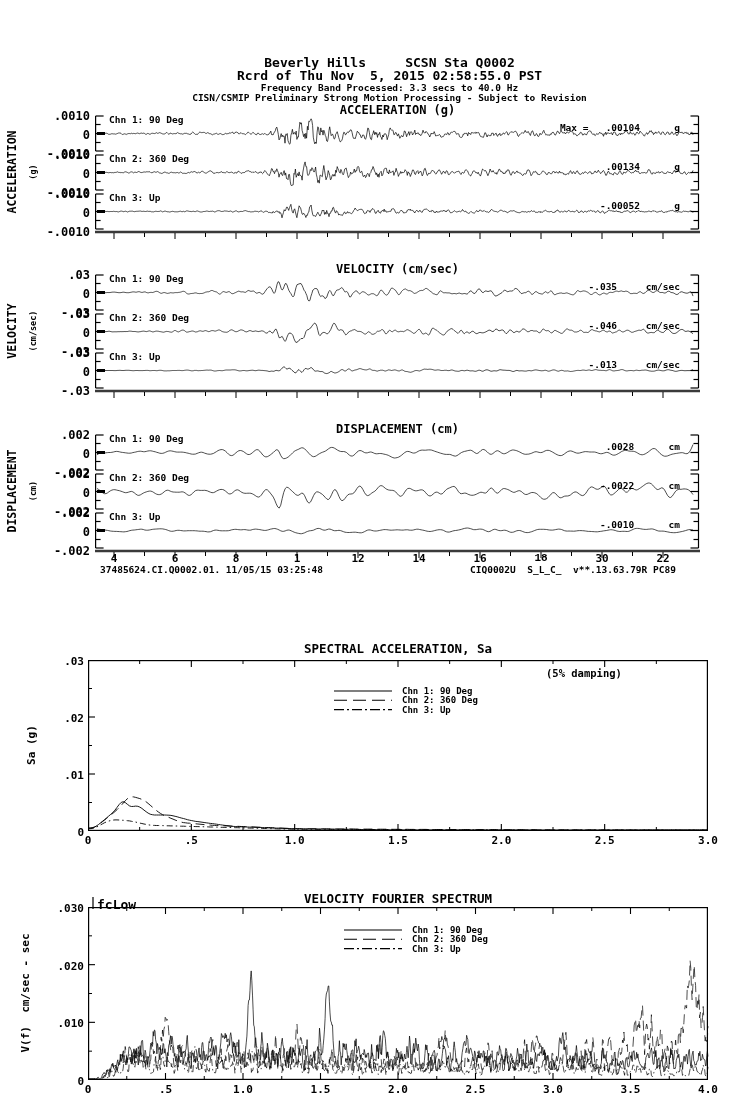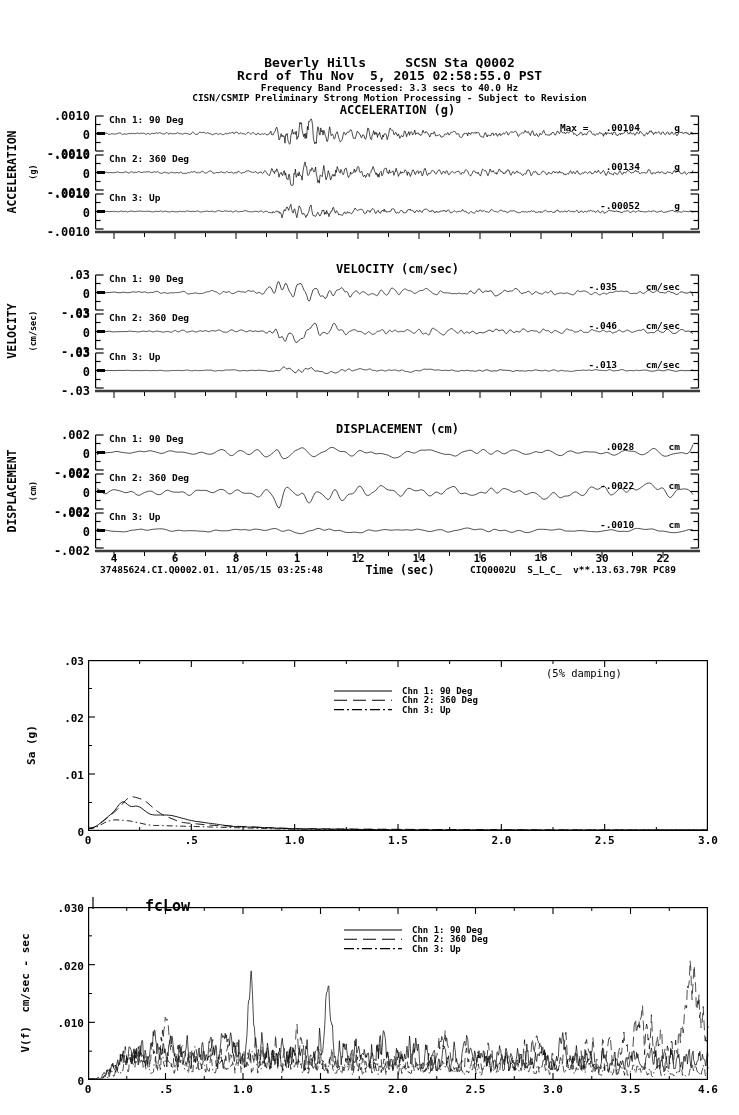--- a/index.html
+++ b/index.html
@@ -11,22 +11,22 @@
   .gtitle{font-size:12px;font-weight:bold;text-align:center;}
   .chn{font-size:9.5px;font-weight:bold;}
   .ytick{font-size:12px;font-weight:bold;text-align:right;}
   .maxlbl{font-size:9.5px;font-weight:bold;text-align:right;}
   .xticklbl{font-size:11px;font-weight:bold;text-align:center;}
   .axlbl{font-size:11.5px;font-weight:bold;text-align:center;}
   .ftr{font-size:9.5px;font-weight:bold;}
   .vlabel{position:absolute;white-space:pre;transform:translate(-50%,-50%) rotate(-90deg);
           font-weight:bold;}
   .legtxt{font-size:9px;font-weight:bold;}
-  .note{font-size:10.5px;font-weight:normal;}
-  .anno{font-size:15px;font-weight:bold;margin-left:48px;}
+  .note{font-size:10.5px;font-weight:bold;}
+  .anno{font-size:13px;font-weight:bold;}
   svg{position:absolute;overflow:visible;}
 </style>
 </head>
 <body>
 
 <div class="page">
 
   <div class="abs hdr1" style="left:20px;top:55px;width:739px;text-align:center;">Beverly Hills     SCSN Sta Q0002</div>
   <div class="abs hdr1" style="left:20px;top:68px;width:739px;text-align:center;">Rcrd of Thu Nov  5, 2015 02:58:55.0 PST</div>
   <div class="abs hdr2" style="left:20px;top:82px;width:739px;text-align:center;">Frequency Band Processed: 3.3 secs to 40.0 Hz</div>
@@ -302,24 +302,24 @@
       <div class="abs xticklbl" style="left: 221px; top: 552px; width: 30px;">8</div>
       <div class="abs xticklbl" style="left: 282px; top: 552px; width: 30px;">1</div>
       <div class="abs xticklbl" style="left: 343px; top: 552px; width: 30px;">12</div>
       <div class="abs xticklbl" style="left: 404px; top: 552px; width: 30px;">14</div>
       <div class="abs xticklbl" style="left: 465px; top: 552px; width: 30px;">16</div>
       <div class="abs xticklbl" style="left: 526px; top: 552px; width: 30px; font-family: Liberation Mono, monospace;">18</div>
       <div class="abs xticklbl" style="left: 587px; top: 552px; width: 30px;">30</div>
       <div class="abs xticklbl" style="left: 648px; top: 552px; width: 30px;">22</div>
     </div>
 
-  <div class="abs axlbl" style="left:95px;top:563px;width:610px;">Time (sec)</div>
   <div class="abs ftr" style="left:100px;top:564px;">37485624.CI.Q0002.01. 11/05/15 03:25:48</div>
   <div class="abs ftr" style="left:470px;top:564px;">CIQ0002U  S_L_C_  v**.13.63.79R PC89</div>
 
+  <div class="abs gtitle" style="left:88px;top:641px;width:620px;font-size:12.5px;">SPECTRAL ACCELERATION, Sa</div>
   <div class="abs note" style="left:546px;top:667px;">(5% damping)</div>
   <div class="vlabel" style="left:31px;top:745px;font-size:11px;">Sa (g)</div>
   <div id="sa-root">
       <svg width="620" height="171" viewBox="0 0 620 171" style="left: 88px; top: 660px;">
         <rect x="0.6" y="0.6" width="618.8" height="169.8" fill="none" stroke="#000000" stroke-width="1.2"></rect>
         <path d="M103.33333333333333 171 V164" stroke="#000000" stroke-width="1.1"></path>
         <path d="M103.33333333333333 0 V7" stroke="#000000" stroke-width="1.1"></path>
         <path d="M206.66666666666666 171 V164" stroke="#000000" stroke-width="1.1"></path>
         <path d="M206.66666666666666 0 V7" stroke="#000000" stroke-width="1.1"></path>
         <path d="M310 171 V164" stroke="#000000" stroke-width="1.1"></path>
@@ -363,20 +363,21 @@
       <svg width="62" height="28" viewBox="0 0 62 28" style="left: 332px; top: 687px;">
         <path d="M2 4 H60" stroke="#000000" stroke-width="1.1" fill="none" stroke-dasharray=""></path>
         <path d="M2 13.3 H60" stroke="#000000" stroke-width="1.1" fill="none" stroke-dasharray="13,6"></path>
         <path d="M2 22.6 H60" stroke="#000000" stroke-width="1.1" fill="none" stroke-dasharray="10,3,2,3"></path>
       </svg>
       <div class="abs legtxt" style="left: 402px; top: 686px;">Chn 1: 90 Deg</div>
       <div class="abs legtxt" style="left: 402px; top: 695.3px;">Chn 2: 360 Deg</div>
       <div class="abs legtxt" style="left: 402px; top: 704.6px;">Chn 3: Up</div>
     </div>
 
+  <div class="abs gtitle" style="left:88px;top:891px;width:620px;font-size:12.5px;">VELOCITY FOURIER SPECTRUM</div>
   <div class="abs anno" style="left:97px;top:897px;">fcLow</div>
   <div class="vlabel" style="left:25px;top:993px;font-size:11px;">V(f)  cm/sec - sec</div>
   <div id="fourier-root">
       <svg width="620" height="173" viewBox="0 0 620 173" style="left: 88px; top: 907px;">
         <rect x="0.6" y="0.6" width="618.8" height="171.8" fill="none" stroke="#000000" stroke-width="1.2"></rect>
         <path d="M77.5 173 V166" stroke="#000000" stroke-width="1.1"></path>
         <path d="M77.5 0 V7" stroke="#000000" stroke-width="1.1"></path>
         <path d="M155 173 V166" stroke="#000000" stroke-width="1.1"></path>
         <path d="M155 0 V7" stroke="#000000" stroke-width="1.1"></path>
         <path d="M232.5 173 V166" stroke="#000000" stroke-width="1.1"></path>
@@ -416,21 +417,21 @@
         <path d="M0.0 172.0L0.7 172.0L1.4 172.0L2.1 172.0L2.8 172.0L3.4 172.0L4.1 172.0L4.8 172.0L5.5 172.0L6.2 171.8L6.9 171.2L7.6 171.1L8.3 171.4L9.0 171.4L9.7 170.9L10.3 170.5L11.0 170.2L11.7 170.5L12.4 170.9L13.1 171.7L13.8 171.9L14.5 170.9L15.2 169.4L15.9 169.3L16.6 168.0L17.2 169.2L17.9 168.9L18.6 170.7L19.3 170.6L20.0 170.6L20.7 168.5L21.4 164.8L22.1 161.4L22.8 160.7L23.4 162.1L24.1 165.0L24.8 167.5L25.5 169.3L26.2 168.9L26.9 166.6L27.6 160.4L28.3 158.5L29.0 158.6L29.7 164.7L30.3 165.4L31.0 167.1L31.7 166.4L32.4 166.6L33.1 164.6L33.8 164.9L34.5 165.2L35.2 161.2L35.9 154.1L36.6 154.7L37.2 154.0L37.9 158.0L38.6 149.3L39.3 155.6L40.0 148.2L40.7 148.3L41.4 147.9L42.1 148.4L42.8 155.0L43.4 146.0L44.1 153.2L44.8 152.9L45.5 159.3L46.2 158.9L46.9 160.2L47.6 154.3L48.3 156.6L49.0 145.5L49.7 149.4L50.3 139.7L51.0 149.5L51.7 154.5L52.4 156.8L53.1 150.6L53.8 147.6L54.5 148.6L55.2 149.1L55.9 151.9L56.6 155.0L57.2 159.4L57.9 149.6L58.6 153.3L59.3 155.4L60.0 161.6L60.7 161.0L61.4 162.3L62.1 166.0L62.8 166.4L63.4 166.1L64.1 166.0L64.8 165.3L65.5 164.7L66.2 155.4L66.9 154.9L67.6 149.4L68.3 158.9L69.0 158.0L69.7 164.0L70.3 157.4L71.0 158.4L71.7 157.6L72.4 164.1L73.1 153.4L73.8 143.8L74.5 141.7L75.2 152.5L75.9 157.4L76.6 159.5L77.2 153.1L77.9 152.0L78.6 151.3L79.3 150.2L80.0 155.0L80.7 152.9L81.4 155.4L82.1 156.0L82.8 154.6L83.4 159.8L84.1 156.5L84.8 160.9L85.5 161.6L86.2 166.4L86.9 164.0L87.6 156.3L88.3 156.5L89.0 158.2L89.7 163.4L90.3 152.0L91.0 147.1L91.7 139.9L92.4 140.5L93.1 146.1L93.8 151.6L94.5 157.3L95.2 156.7L95.9 157.7L96.6 162.2L97.2 157.7L97.9 156.1L98.6 156.6L99.3 161.8L100.0 166.4L100.7 164.5L101.4 154.7L102.1 145.3L102.8 146.9L103.4 156.4L104.1 166.1L104.8 166.4L105.5 156.2L106.2 150.5L106.9 139.4L107.6 142.7L108.3 142.6L109.0 148.8L109.7 155.2L110.3 159.6L111.0 164.5L111.7 162.8L112.4 161.0L113.1 159.4L113.8 157.1L114.5 157.6L115.2 154.1L115.9 157.3L116.6 158.3L117.2 163.7L117.9 165.2L118.6 158.6L119.3 151.3L120.0 151.3L120.7 149.1L121.4 151.5L122.1 141.5L122.8 144.4L123.4 149.4L124.1 157.6L124.8 163.9L125.5 163.4L126.2 165.1L126.9 166.1L127.6 165.7L128.3 161.2L129.0 160.2L129.7 153.2L130.3 155.1L131.0 156.3L131.7 156.2L132.4 155.7L133.1 148.5L133.8 154.8L134.5 152.9L135.2 158.5L135.9 158.1L136.6 159.9L137.2 162.3L137.9 161.6L138.6 162.6L139.3 159.9L140.0 162.2L140.7 160.1L141.4 160.2L142.1 160.2L142.8 159.1L143.4 157.9L144.1 158.5L144.8 154.0L145.5 157.4L146.2 156.9L146.9 166.2L147.6 159.1L148.3 156.1L149.0 151.9L149.7 159.3L150.3 157.5L151.0 152.7L151.7 151.9L152.4 155.9L153.1 165.6L153.8 160.1L154.5 154.1L155.2 150.7L155.9 152.1L156.6 157.1L157.2 158.8L157.9 159.5L158.6 152.7L159.3 151.6L160.0 145.8L160.7 151.4L161.4 150.3L162.1 155.4L162.8 147.6L163.4 146.0L164.1 144.4L164.8 150.2L165.5 153.4L166.2 151.8L166.9 151.5L167.6 145.8L168.3 153.3L169.0 158.4L169.7 166.1L170.3 163.4L171.0 155.8L171.7 154.3L172.4 156.6L173.1 162.1L173.8 158.6L174.5 154.4L175.2 153.9L175.9 157.1L176.6 156.4L177.2 159.6L177.9 158.5L178.6 161.1L179.3 155.6L180.0 156.9L180.7 150.5L181.4 155.1L182.1 155.4L182.8 158.5L183.4 151.2L184.1 143.6L184.8 148.0L185.5 151.7L186.2 152.7L186.9 154.0L187.6 150.7L188.3 153.2L189.0 153.8L189.7 159.7L190.3 157.5L191.0 156.9L191.7 158.9L192.4 158.1L193.1 158.4L193.8 157.3L194.5 163.2L195.2 163.6L195.9 157.7L196.6 153.9L197.2 153.1L197.9 158.8L198.6 161.3L199.3 156.8L200.0 155.0L200.7 150.6L201.4 156.0L202.1 155.1L202.8 162.4L203.4 159.6L204.1 154.6L204.8 155.5L205.5 152.2L206.2 161.4L206.9 158.7L207.6 155.7L208.3 155.6L209.0 154.8L209.7 160.3L210.3 152.6L211.0 156.7L211.7 154.4L212.4 157.9L213.1 156.4L213.8 162.0L214.5 166.4L215.2 166.3L215.9 164.1L216.6 161.6L217.2 163.0L217.9 159.7L218.6 161.0L219.3 160.7L220.0 166.3L220.7 165.9L221.4 160.0L222.1 157.0L222.8 153.2L223.4 151.5L224.1 154.5L224.8 152.1L225.5 152.1L226.2 146.5L226.9 149.7L227.6 157.7L228.3 161.4L229.0 163.4L229.7 162.1L230.3 155.2L231.0 149.5L231.7 141.9L232.4 144.9L233.1 152.9L233.8 159.3L234.5 162.0L235.2 153.4L235.9 156.2L236.6 155.8L237.2 160.2L237.9 156.1L238.6 158.6L239.3 162.5L240.0 166.4L240.7 158.5L241.4 156.1L242.1 150.4L242.8 151.3L243.4 150.1L244.1 156.1L244.8 162.2L245.5 163.5L246.2 163.1L246.9 165.1L247.6 167.5L248.3 167.9L249.0 163.7L249.7 162.8L250.3 162.6L251.0 162.7L251.7 161.1L252.4 161.3L253.1 165.4L253.8 167.1L254.5 163.3L255.2 160.3L255.9 161.3L256.6 157.8L257.2 157.0L257.9 151.7L258.6 157.8L259.3 159.3L260.0 163.3L260.7 162.0L261.4 156.2L262.1 153.0L262.8 153.9L263.4 162.1L264.1 166.6L264.8 168.3L265.5 164.5L266.2 160.4L266.9 155.1L267.6 153.6L268.3 152.3L269.0 157.3L269.7 160.1L270.3 165.6L271.0 157.2L271.7 152.4L272.4 147.9L273.1 156.5L273.8 163.6L274.5 167.9L275.2 168.1L275.9 163.7L276.6 163.5L277.2 160.8L277.9 165.3L278.6 159.6L279.3 158.8L280.0 158.8L280.7 159.4L281.4 157.0L282.1 152.2L282.8 157.1L283.4 162.8L284.1 167.6L284.8 161.6L285.5 160.4L286.2 153.6L286.9 160.2L287.6 159.2L288.3 163.3L289.0 163.3L289.7 164.9L290.3 167.5L291.0 159.4L291.7 160.1L292.4 157.3L293.1 165.6L293.8 162.4L294.5 164.2L295.2 156.9L295.9 151.9L296.6 152.8L297.2 159.9L297.9 168.1L298.6 163.3L299.3 155.8L300.0 152.4L300.7 149.6L301.4 156.1L302.1 159.2L302.8 160.2L303.4 160.2L304.1 157.1L304.8 163.8L305.5 158.4L306.2 156.3L306.9 156.3L307.6 154.8L308.3 157.5L309.0 157.6L309.7 165.7L310.3 168.5L311.0 163.7L311.7 157.8L312.4 157.6L313.1 162.0L313.8 166.5L314.5 162.4L315.2 159.0L315.9 157.7L316.6 158.5L317.2 162.3L317.9 161.7L318.6 161.7L319.3 161.6L320.0 163.8L320.7 167.3L321.4 165.1L322.1 166.3L322.8 166.5L323.4 166.2L324.1 159.8L324.8 156.4L325.5 158.9L326.2 163.5L326.9 160.4L327.6 156.0L328.3 155.4L329.0 159.2L329.7 156.1L330.3 158.4L331.0 157.4L331.7 159.6L332.4 159.8L333.1 156.9L333.8 161.4L334.5 161.1L335.2 166.5L335.9 163.8L336.6 163.7L337.2 164.4L337.9 162.0L338.6 159.3L339.3 154.4L340.0 159.7L340.7 162.7L341.4 166.8L342.1 167.3L342.8 162.7L343.4 163.9L344.1 160.2L344.8 164.4L345.5 156.7L346.2 155.3L346.9 153.4L347.6 159.5L348.3 163.6L349.0 163.0L349.7 164.7L350.3 160.6L351.0 163.1L351.7 158.2L352.4 163.3L353.1 159.6L353.8 158.4L354.5 153.9L355.2 157.7L355.9 155.9L356.6 159.8L357.2 160.2L357.9 159.7L358.6 158.3L359.3 152.9L360.0 161.2L360.7 161.3L361.4 166.5L362.1 163.7L362.8 165.6L363.4 161.8L364.1 163.9L364.8 163.6L365.5 165.5L366.2 166.0L366.9 164.5L367.6 161.8L368.3 162.0L369.0 160.3L369.7 164.6L370.3 163.9L371.0 163.1L371.7 159.3L372.4 158.2L373.1 159.6L373.8 163.9L374.5 163.8L375.2 166.9L375.9 165.7L376.6 167.5L377.2 165.5L377.9 165.7L378.6 163.9L379.3 164.2L380.0 164.4L380.7 166.1L381.4 163.9L382.1 160.2L382.8 159.8L383.4 162.0L384.1 162.9L384.8 162.0L385.5 156.0L386.2 155.1L386.9 155.9L387.6 163.6L388.3 166.6L389.0 162.8L389.7 161.1L390.3 156.9L391.0 161.3L391.7 162.9L392.4 168.7L393.1 167.5L393.8 167.4L394.5 162.5L395.2 160.3L395.9 159.4L396.6 159.1L397.2 159.8L397.9 160.6L398.6 157.6L399.3 154.5L400.0 154.7L400.7 154.7L401.4 160.5L402.1 159.6L402.8 165.4L403.4 161.7L404.1 161.6L404.8 162.0L405.5 163.5L406.2 161.7L406.9 160.6L407.6 160.6L408.3 157.6L409.0 158.7L409.7 160.3L410.3 165.0L411.0 165.3L411.7 163.5L412.4 157.6L413.1 152.9L413.8 147.6L414.5 152.1L415.2 155.0L415.9 157.3L416.6 154.9L417.2 149.1L417.9 151.5L418.6 151.2L419.3 151.9L420.0 148.0L420.7 148.0L421.4 153.5L422.1 156.0L422.8 157.3L423.4 155.9L424.1 158.4L424.8 160.9L425.5 161.3L426.2 160.1L426.9 160.8L427.6 164.5L428.3 162.0L429.0 156.0L429.7 156.3L430.3 161.3L431.0 164.2L431.7 161.2L432.4 161.1L433.1 163.7L433.8 160.4L434.5 154.9L435.2 152.0L435.9 157.4L436.6 163.5L437.2 163.1L437.9 157.3L438.6 155.8L439.3 158.4L440.0 164.0L440.7 165.1L441.4 162.5L442.1 161.6L442.8 154.6L443.4 154.9L444.1 151.4L444.8 158.8L445.5 162.7L446.2 166.4L446.9 166.4L447.6 166.5L448.3 166.5L449.0 159.8L449.7 157.9L450.3 158.9L451.0 165.3L451.7 159.6L452.4 160.7L453.1 159.9L453.8 160.2L454.5 157.4L455.2 151.8L455.9 155.9L456.6 157.5L457.2 162.0L457.9 164.9L458.6 163.6L459.3 161.0L460.0 161.7L460.7 163.1L461.4 167.6L462.1 166.6L462.8 165.2L463.4 161.9L464.1 155.6L464.8 150.8L465.5 151.6L466.2 157.9L466.9 160.4L467.6 162.3L468.3 160.2L469.0 165.0L469.7 162.2L470.3 162.9L471.0 158.5L471.7 158.1L472.4 156.1L473.1 156.5L473.8 155.6L474.5 155.8L475.2 159.8L475.9 164.1L476.6 166.2L477.2 166.1L477.9 161.8L478.6 159.1L479.3 153.9L480.0 157.0L480.7 161.8L481.4 162.8L482.1 162.8L482.8 158.5L483.4 158.5L484.1 153.0L484.8 156.7L485.5 160.1L486.2 167.0L486.9 165.8L487.6 163.8L488.3 160.4L489.0 162.3L489.7 164.4L490.3 161.9L491.0 160.4L491.7 158.3L492.4 161.2L493.1 162.7L493.8 163.6L494.5 164.7L495.2 158.1L495.9 160.4L496.6 159.6L497.2 166.1L497.9 158.5L498.6 155.2L499.3 152.0L500.0 153.5L500.7 157.3L501.4 156.0L502.1 158.3L502.8 158.7L503.4 163.2L504.1 166.6L504.8 164.7L505.5 159.2L506.2 156.1L506.9 159.8L507.6 162.3L508.3 159.9L509.0 157.1L509.7 160.2L510.3 164.8L511.0 167.6L511.7 167.1L512.4 167.8L513.1 167.9L513.8 168.4L514.5 164.5L515.2 162.8L515.9 159.9L516.6 163.8L517.2 159.7L517.9 158.4L518.6 158.4L519.3 161.1L520.0 164.1L520.7 164.1L521.4 161.0L522.1 162.3L522.8 162.9L523.4 168.2L524.1 168.1L524.8 165.8L525.5 165.7L526.2 158.7L526.9 159.6L527.6 160.6L528.3 166.9L529.0 167.8L529.7 165.7L530.3 159.7L531.0 156.7L531.7 158.2L532.4 158.8L533.1 162.2L533.8 160.5L534.5 163.1L535.2 163.3L535.9 165.1L536.6 168.3L537.2 161.1L537.9 161.2L538.6 161.1L539.3 168.2L540.0 168.2L540.7 167.9L541.4 167.4L542.1 164.9L542.8 164.0L543.4 164.7L544.1 162.9L544.8 158.5L545.5 157.8L546.2 159.3L546.9 165.4L547.6 165.9L548.3 163.4L549.0 158.5L549.7 157.4L550.3 163.1L551.0 162.0L551.7 161.9L552.4 161.6L553.1 165.4L553.8 162.6L554.5 161.8L555.2 164.1L555.9 161.3L556.6 159.4L557.2 156.3L557.9 162.9L558.6 165.5L559.3 168.1L560.0 166.7L560.7 167.1L561.4 161.7L562.1 162.4L562.8 162.4L563.4 168.4L564.1 169.5L564.8 169.4L565.5 167.9L566.2 163.4L566.9 163.5L567.6 162.2L568.3 161.4L569.0 159.7L569.7 160.4L570.3 159.4L571.0 156.7L571.7 158.0L572.4 164.1L573.1 168.7L573.8 168.6L574.5 168.2L575.2 168.1L575.9 168.0L576.6 168.3L577.2 162.6L577.9 160.4L578.6 159.1L579.3 163.6L580.0 163.7L580.7 165.1L581.4 164.6L582.1 167.3L582.8 167.0L583.4 167.1L584.1 167.0L584.8 167.2L585.5 168.7L586.2 168.9L586.9 167.6L587.6 166.9L588.3 166.8L589.0 163.2L589.7 164.2L590.3 164.6L591.0 165.2L591.7 164.0L592.4 157.6L593.1 161.9L593.8 163.1L594.5 168.4L595.2 167.0L595.9 166.6L596.6 167.4L597.2 168.6L597.9 168.8L598.6 169.1L599.3 168.5L600.0 168.5L600.7 168.6L601.4 165.6L602.1 162.1L602.8 156.6L603.4 156.3L604.1 157.3L604.8 160.3L605.5 163.9L606.2 163.2L606.9 160.5L607.6 158.0L608.3 160.4L609.0 164.3L609.7 164.6L610.3 165.6L611.0 164.2L611.7 166.8L612.4 166.9L613.1 168.6L613.8 164.1L614.5 162.8L615.2 157.9L615.9 160.8L616.6 162.0L617.2 167.9L617.9 169.1L618.6 169.2L619.3 166.0L620.0 159.8" stroke="#000000" stroke-width="0.7" fill="none" stroke-dasharray="7,3,1.5,3"></path>
       </svg>
       <div class="abs xticklbl" style="left: 68px; top: 1083px; width: 40px;">0</div>
       <div class="abs xticklbl" style="left: 145.5px; top: 1083px; width: 40px;">.5</div>
       <div class="abs xticklbl" style="left: 223px; top: 1083px; width: 40px;">1.0</div>
       <div class="abs xticklbl" style="left: 300.5px; top: 1083px; width: 40px;">1.5</div>
       <div class="abs xticklbl" style="left: 378px; top: 1083px; width: 40px;">2.0</div>
       <div class="abs xticklbl" style="left: 455.5px; top: 1083px; width: 40px;">2.5</div>
       <div class="abs xticklbl" style="left: 533px; top: 1083px; width: 40px;">3.0</div>
       <div class="abs xticklbl" style="left: 610.5px; top: 1083px; width: 40px;">3.5</div>
-      <div class="abs xticklbl" style="left: 688px; top: 1083px; width: 40px;">4.6</div>
+      <div class="abs xticklbl" style="left: 688px; top: 1083px; width: 40px;">4.0</div>
       <div class="abs ytick" style="left: 42px; top: 1075px; width: 42px; font-size: 11px;">0</div>
       <div class="abs ytick" style="left: 42px; top: 1017.33px; width: 42px; font-size: 11px;">.010</div>
       <div class="abs ytick" style="left: 42px; top: 959.667px; width: 42px; font-size: 11px;">.020</div>
       <div class="abs ytick" style="left: 42px; top: 902px; width: 42px; font-size: 11px;">.030</div>
       <svg width="62" height="28" viewBox="0 0 62 28" style="left: 342px; top: 926px;">
         <path d="M2 4 H60" stroke="#000000" stroke-width="1.1" fill="none" stroke-dasharray=""></path>
         <path d="M2 13.3 H60" stroke="#000000" stroke-width="1.1" fill="none" stroke-dasharray="13,6"></path>
         <path d="M2 22.6 H60" stroke="#000000" stroke-width="1.1" fill="none" stroke-dasharray="10,3,2,3"></path>
       </svg>
       <div class="abs legtxt" style="left: 412px; top: 925px;">Chn 1: 90 Deg</div>

